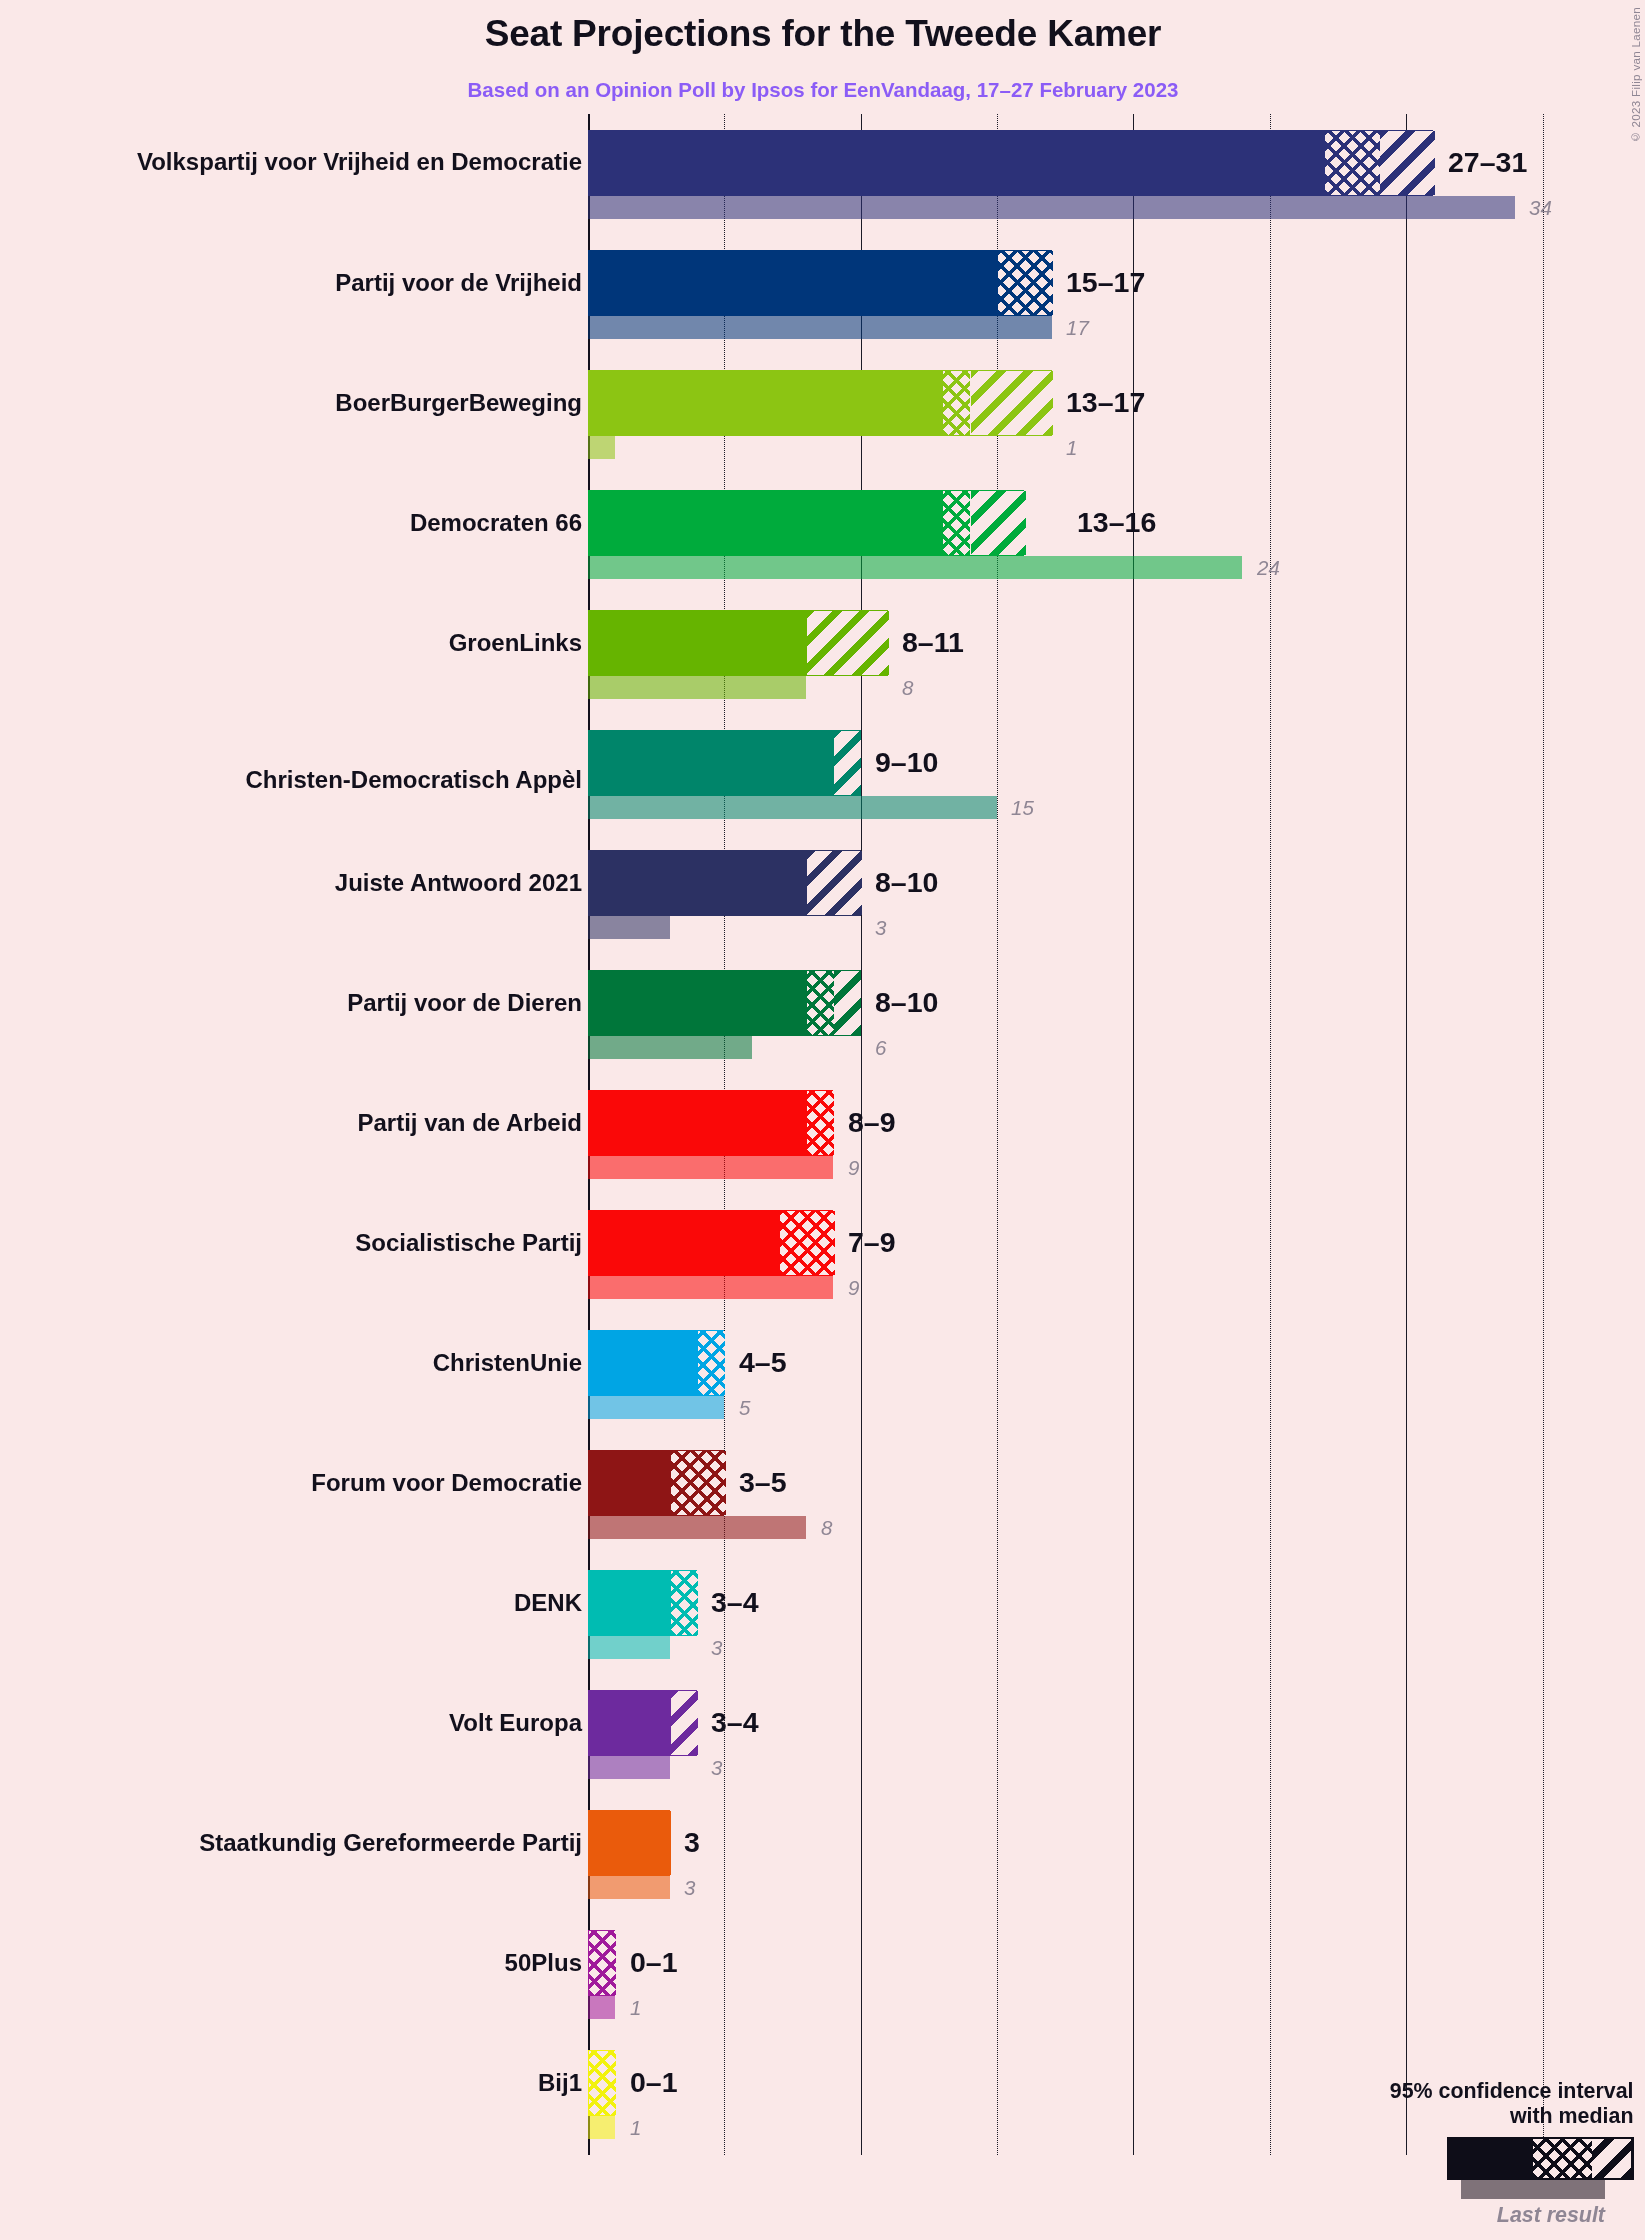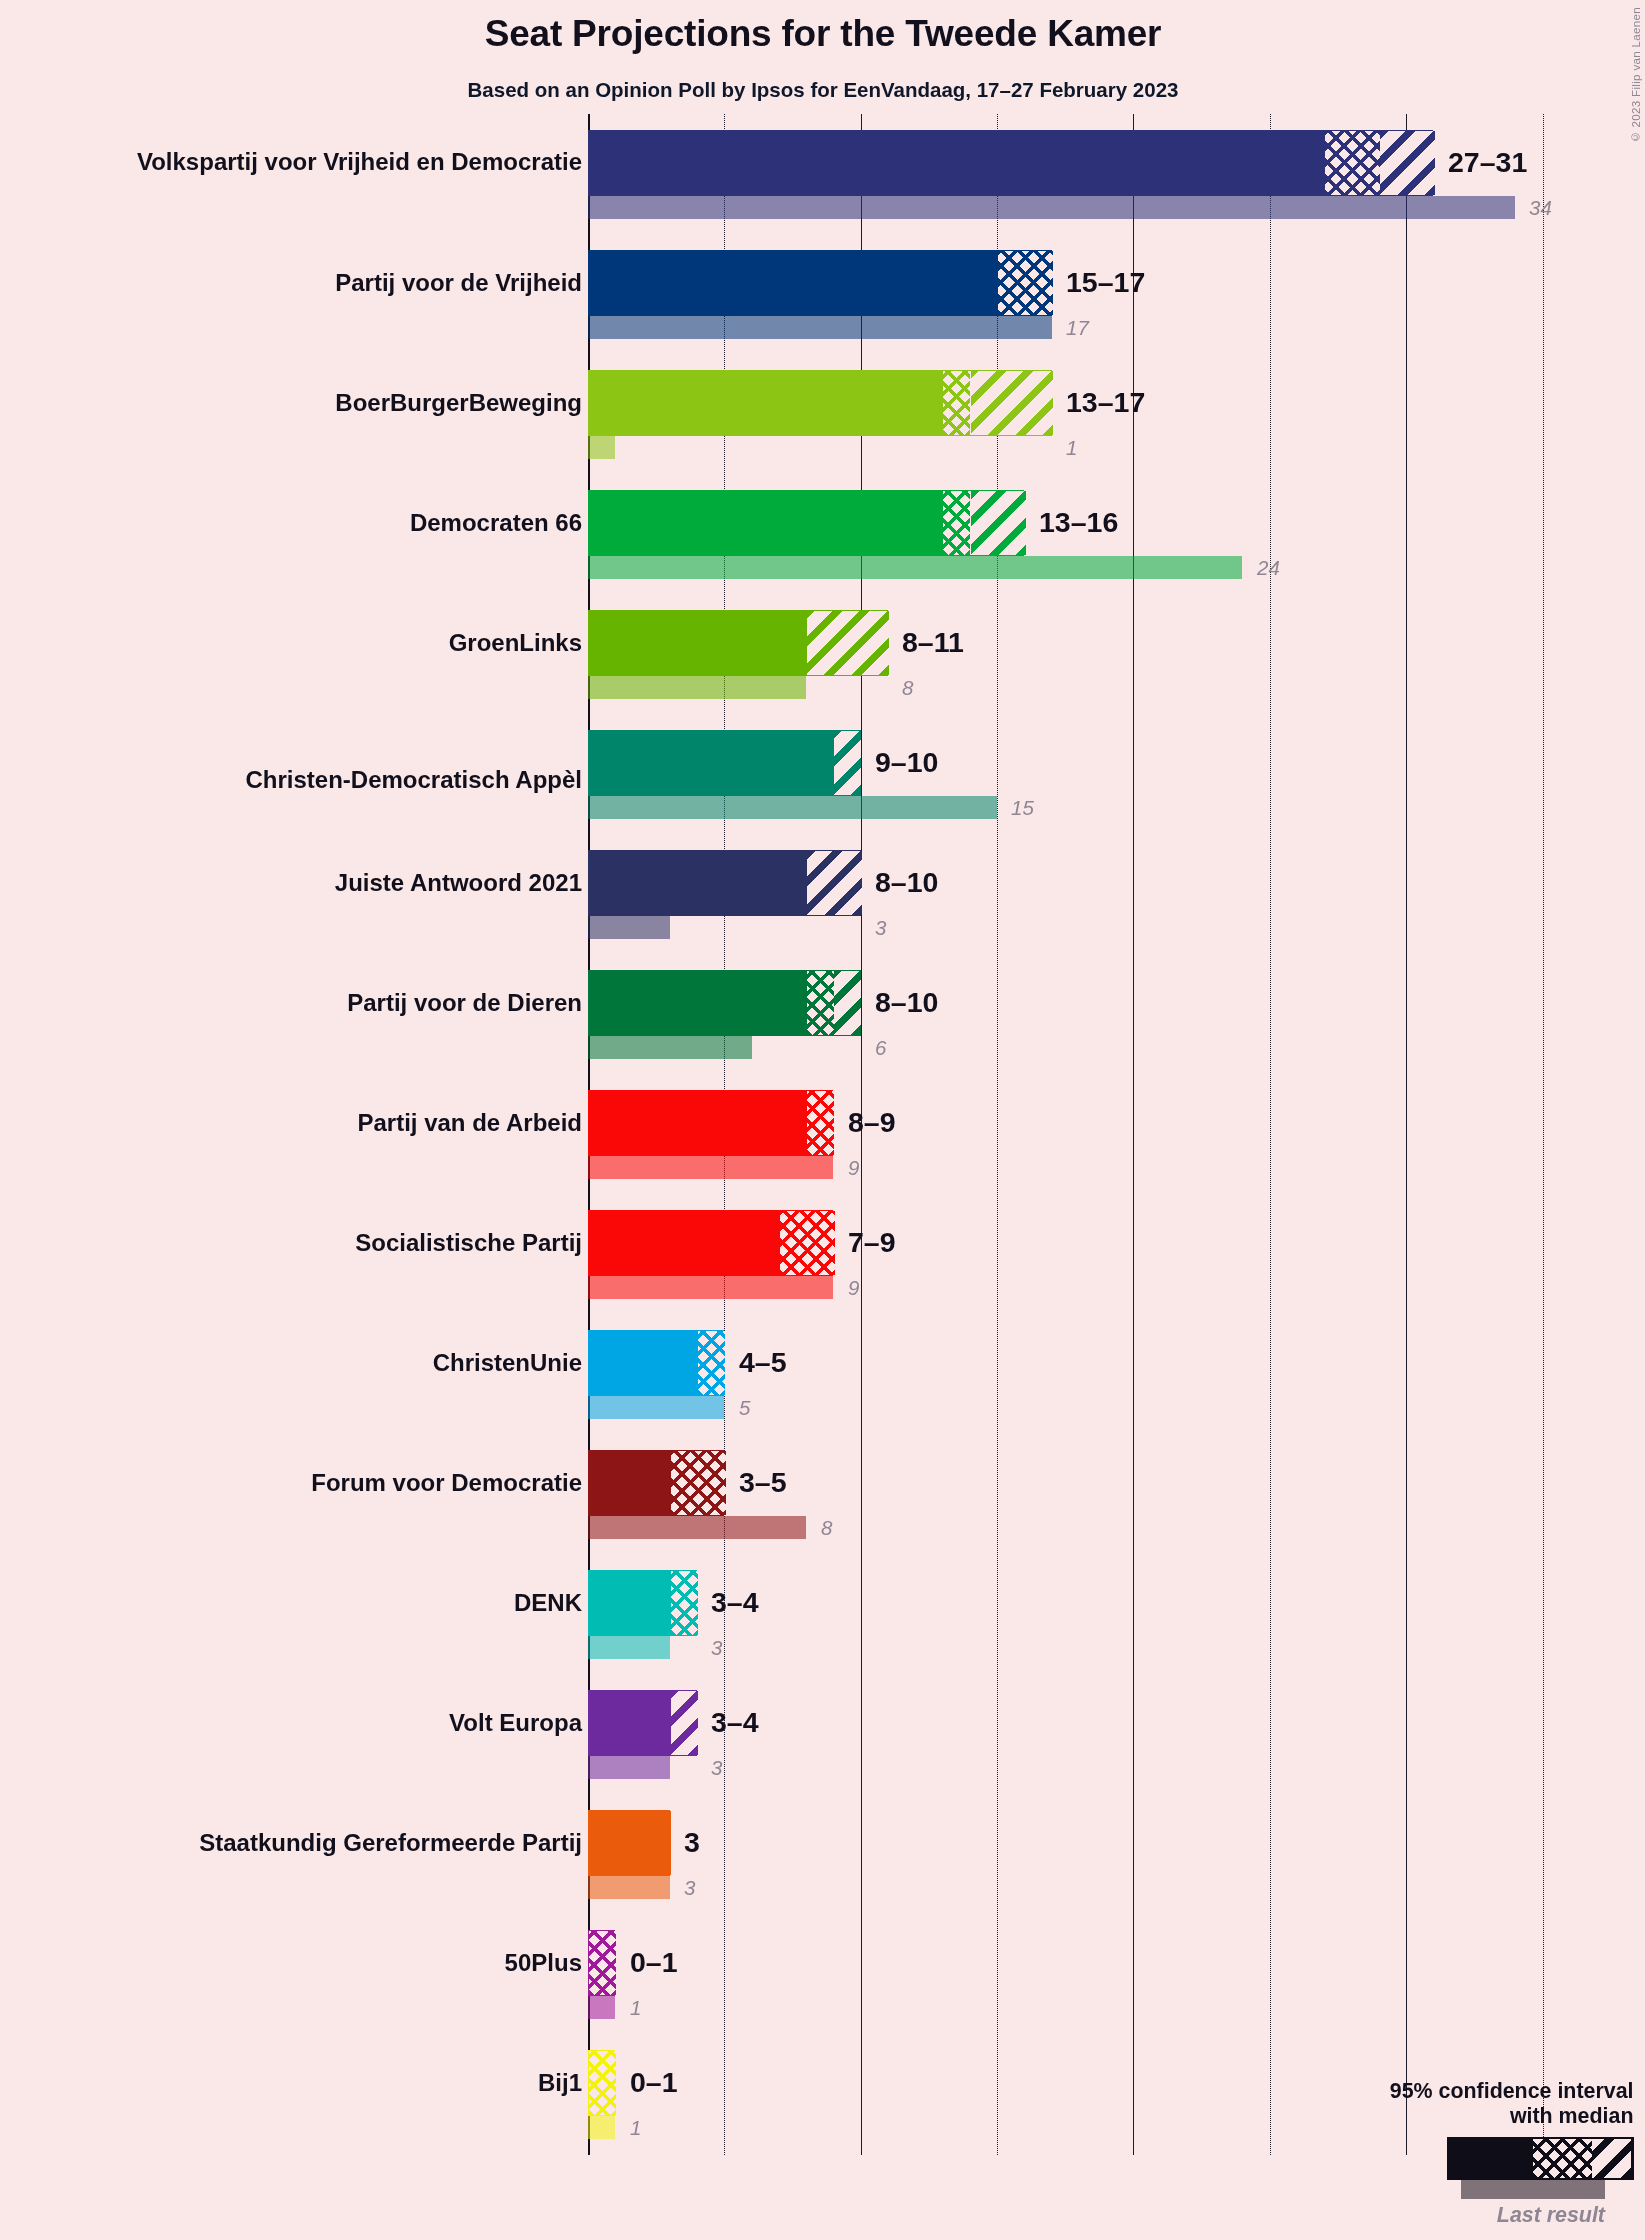--- a/index.html
+++ b/index.html
@@ -15,21 +15,21 @@
 
   .title {
     position:absolute; top:12.5px; left:0; width:1646px;
     text-align:center;
     font-size:37px; font-weight:bold; color:#12101c;
     letter-spacing:-0.2px;
   }
   .subtitle {
     position:absolute; top:78px; left:0; width:1646px;
     text-align:center;
-    font-size:20.5px; font-weight:bold; color:#0f172a;
+    font-size:20.5px; font-weight:bold; color:#8b5cf6;
   }
   .copyright {
     position:absolute; right:3.6px; top:7.1px;
     font-size:11.6px; color:#8f8694;
     writing-mode:vertical-rl;
     transform:rotate(180deg);
     letter-spacing:0.3px;
   }
 
   
@@ -168,21 +168,21 @@
           <div class="val-last" style="left: 1066px; top: 68px;">1</div>
         </div>
         <div class="row" style="top: 376px; height: 89px;">
           <div class="row-label" style="top: 20.5px;">Democraten 66</div>
           <div class="bar-main" style="left: 588px; width: 436px; border: 1.8px solid rgb(0, 171, 60);">
             <div class="seg solid" style="left: 0px; width: 354px; background: rgb(0, 171, 60);"></div>
             <div class="seg cross" style="left: 354px; width: 27px; background-image: repeating-linear-gradient(45deg, rgb(0, 171, 60) 0px, rgb(0, 171, 60) 3.6px, transparent 3.6px, transparent 11.6px), repeating-linear-gradient(-45deg, rgb(0, 171, 60) 0px, rgb(0, 171, 60) 3.6px, transparent 3.6px, transparent 11.6px);"></div>
             <div class="seg diag" style="left: 382px; width: 55px; background-image: repeating-linear-gradient(-45deg, rgb(0, 171, 60) 0px, rgb(0, 171, 60) 7.1px, transparent 7.1px, transparent 19.6px);"></div>
           </div>
           <div class="bar-last" style="left: 588px; width: 654px; background: rgb(0, 171, 60);"></div>
-          <div class="val-range" style="left: 1039px; top: 18px;">13–16</div>
+          <div class="val-range" style="left: 1077px; top: 18px;">13–16</div>
           <div class="val-last" style="left: 1257px; top: 68px;">24</div>
         </div>
         <div class="row" style="top: 496px; height: 89px;">
           <div class="row-label" style="top: 20.5px;">GroenLinks</div>
           <div class="bar-main" style="left: 588px; width: 300px; border: 1.8px solid rgb(102, 180, 0);">
             <div class="seg solid" style="left: 0px; width: 218px; background: rgb(102, 180, 0);"></div>
             <div class="seg cross" style="left: 218px; width: 0px; background-image: repeating-linear-gradient(45deg, rgb(102, 180, 0) 0px, rgb(102, 180, 0) 3.6px, transparent 3.6px, transparent 11.6px), repeating-linear-gradient(-45deg, rgb(102, 180, 0) 0px, rgb(102, 180, 0) 3.6px, transparent 3.6px, transparent 11.6px);"></div>
             <div class="seg diag" style="left: 218px; width: 82px; background-image: repeating-linear-gradient(-45deg, rgb(102, 180, 0) 0px, rgb(102, 180, 0) 7.1px, transparent 7.1px, transparent 19.6px);"></div>
           </div>
           <div class="bar-last" style="left: 588px; width: 218px; background: rgb(102, 180, 0);"></div>

